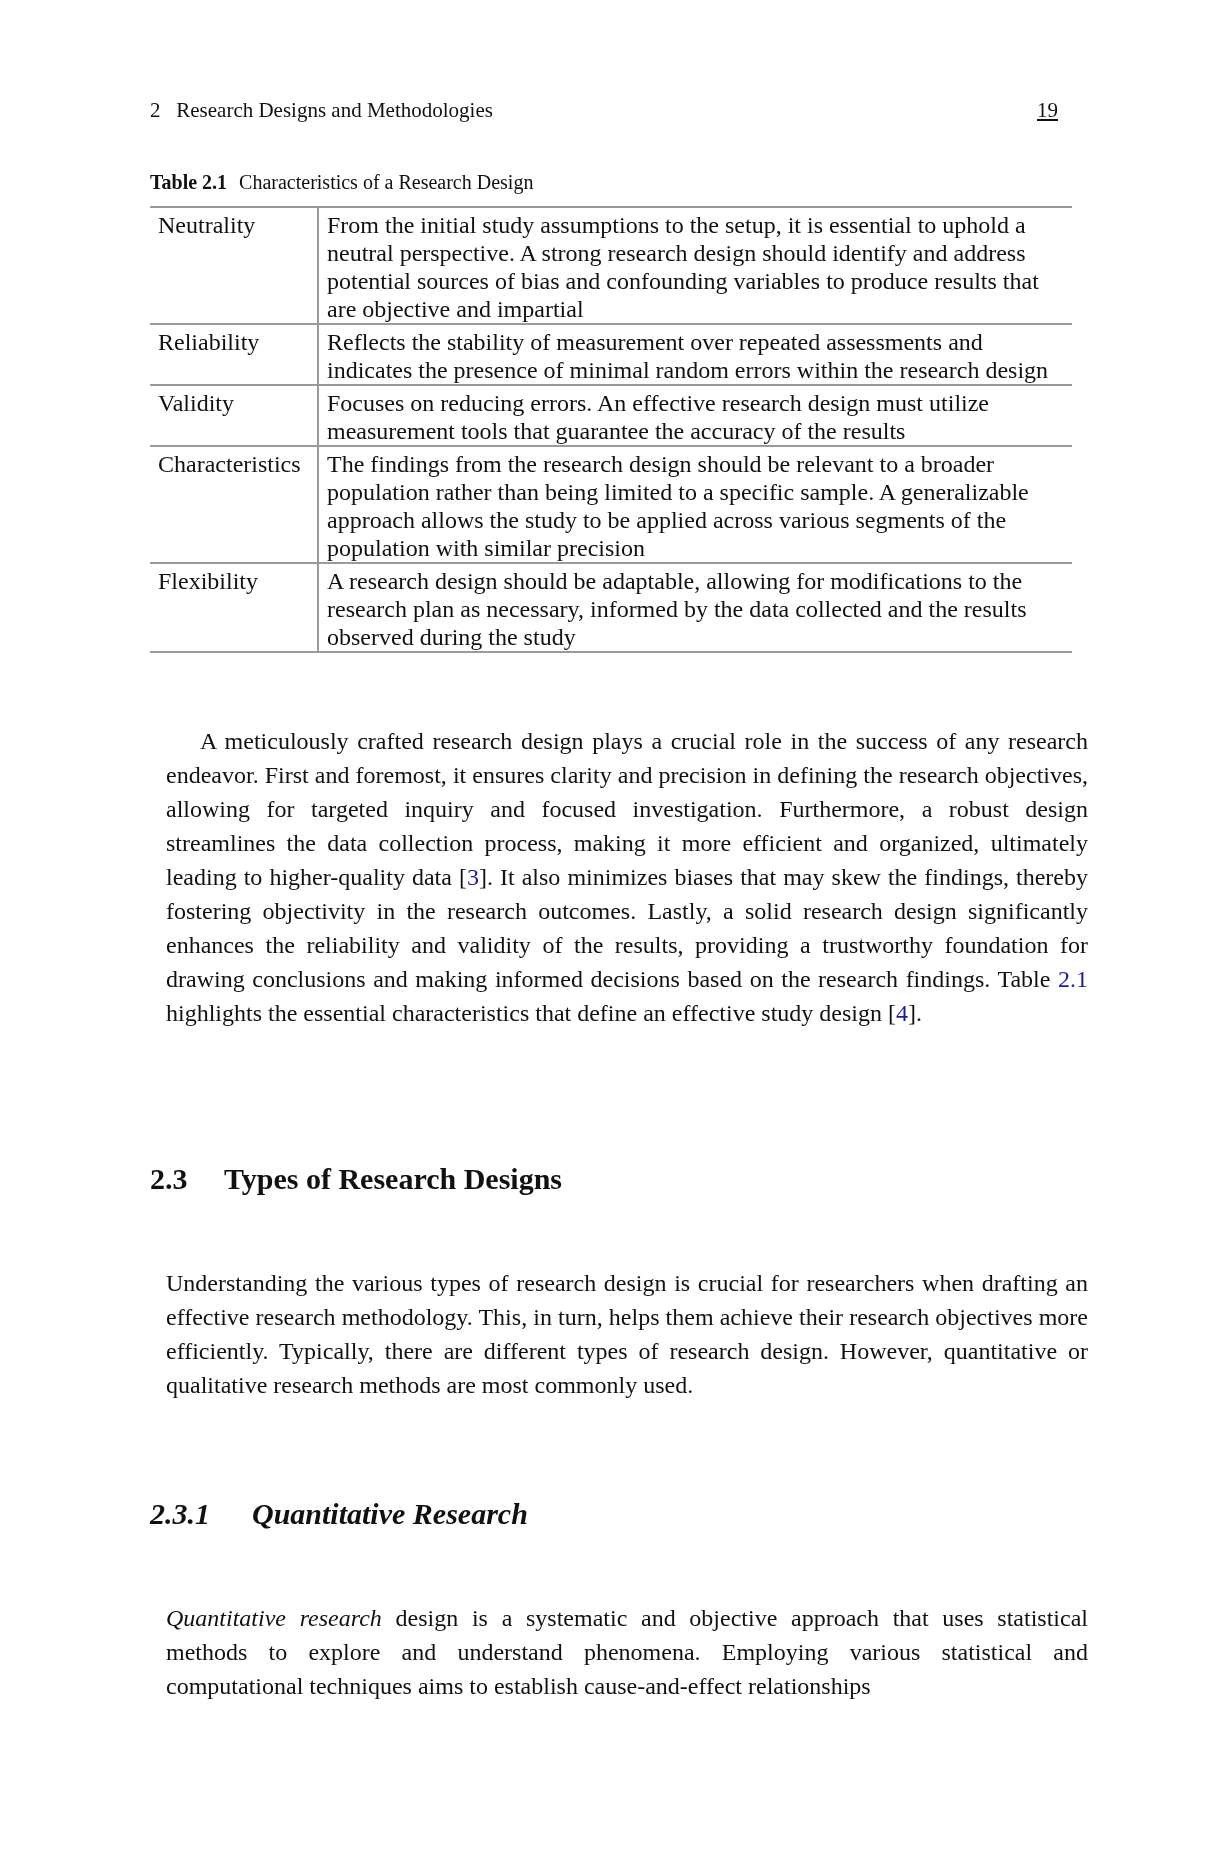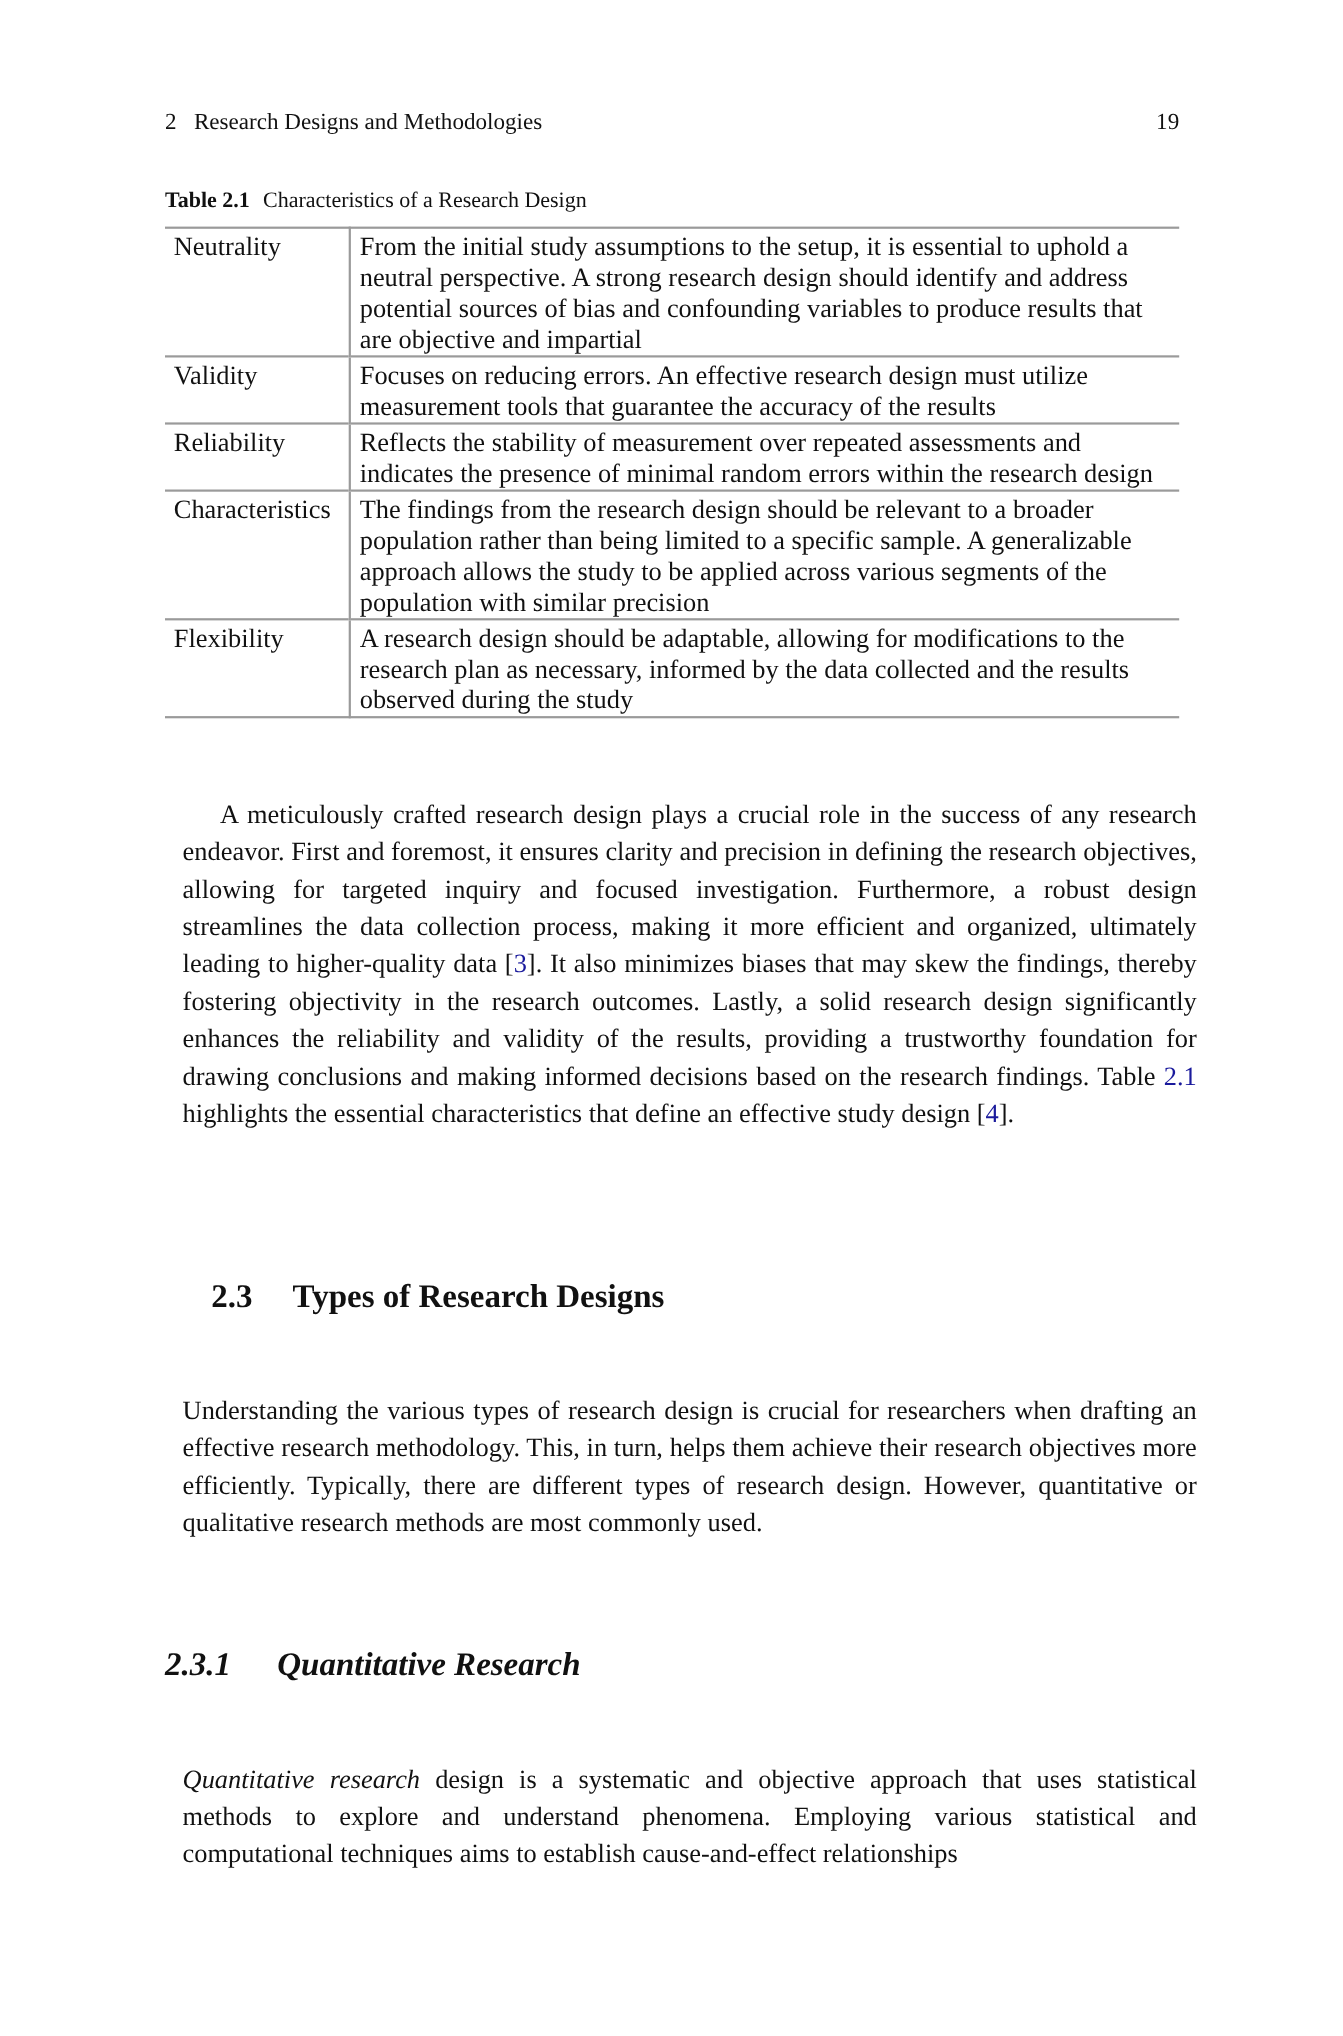--- a/index.html
+++ b/index.html
@@ -3,38 +3,38 @@
 <meta charset="utf-8">
 <style>
   html, body { margin: 0; padding: 0; background: #ffffff; }
   body { width: 1221px; height: 1851px; position: relative; overflow: hidden;
          font-family: "Liberation Serif", "DejaVu Serif", serif; color: #111; }
   .page { position: absolute; left: 150px; top: 0; width: 922px; }
 
   .running-head { position: absolute; top: 98px; left: 0; width: 922px; height: 24px;
                   font-size: 21px; line-height: 24px; }
   .running-head .chap { position: absolute; left: 0; }
-  .running-head .folio { position: absolute; right: 0; }
+  .running-head .folio { position: absolute; right: 14px; text-decoration: underline; }
 
   .table-caption { position: absolute; top: 170px; left: 0; font-size: 20px; line-height: 24px; }
   .table-caption b { font-weight: bold; margin-right: 12px; }
 
   .char-table { position: absolute; top: 206px; left: 0; width: 922px;
                 border-collapse: collapse; font-size: 24px; line-height: 28px; }
   .char-table td { vertical-align: top; padding: 3px 8px 0 8px; border-top: 2px solid #9a9a9a; }
   .char-table tr:last-child td { border-bottom: 2px solid #9a9a9a; }
   .char-table td.term { width: 151px; border-right: 2px solid #9a9a9a; }
 
   .para { position: absolute; left: 0; width: 922px; font-size: 24px; line-height: 34px;
           text-align: justify; margin: 16px; }
   .para .indent { display: inline-block; width: 34px; }
   .ref { color: #1a1a9c; }
 
   .h2 { position: absolute; left: 0; top: 1162px; font-size: 30px; font-weight: bold; margin: 0; }
-  .h2 .num { display: inline-block; width: 74px; margin-left: 42px; }
+  .h2 .num { display: inline-block; width: 74px; }
 
   .h3 { position: absolute; left: 0; top: 1497px; font-size: 30px; font-weight: bold;
         font-style: italic; margin: 0; font-family: Liberation Serif, serif; }
   .h3 .num { display: inline-block; width: 102px; }
 </style>
 </head>
 <body>
 
 <div class="page">
 
@@ -47,26 +47,26 @@
     <b>Table 2.1</b><span>Characteristics of a Research Design</span>
   </div>
 
   <table class="char-table">
     <tbody>
       <tr>
         <td class="term">Neutrality</td>
         <td>From the initial study assumptions to the setup, it is essential to uphold a neutral perspective. A strong research design should identify and address potential sources of bias and confounding variables to produce results that are objective and impartial</td>
       </tr>
       <tr>
+        <td class="term">Reliability</td>
+        <td>Reflects the stability of measurement over repeated assessments and indicates the presence of minimal random errors within the research design</td>
+      </tr>
+      <tr>
         <td class="term">Validity</td>
         <td>Focuses on reducing errors. An effective research design must utilize measurement tools that guarantee the accuracy of the results</td>
-      </tr>
-      <tr>
-        <td class="term">Reliability</td>
-        <td>Reflects the stability of measurement over repeated assessments and indicates the presence of minimal random errors within the research design</td>
       </tr>
       <tr>
         <td class="term">Characteristics</td>
         <td>The findings from the research design should be relevant to a broader population rather than being limited to a specific sample. A generalizable approach allows the study to be applied across various segments of the population with similar precision</td>
       </tr>
       <tr>
         <td class="term">Flexibility</td>
         <td>A research design should be adaptable, allowing for modifications to the research plan as necessary, informed by the data collected and the results observed during the study</td>
       </tr>
     </tbody>

